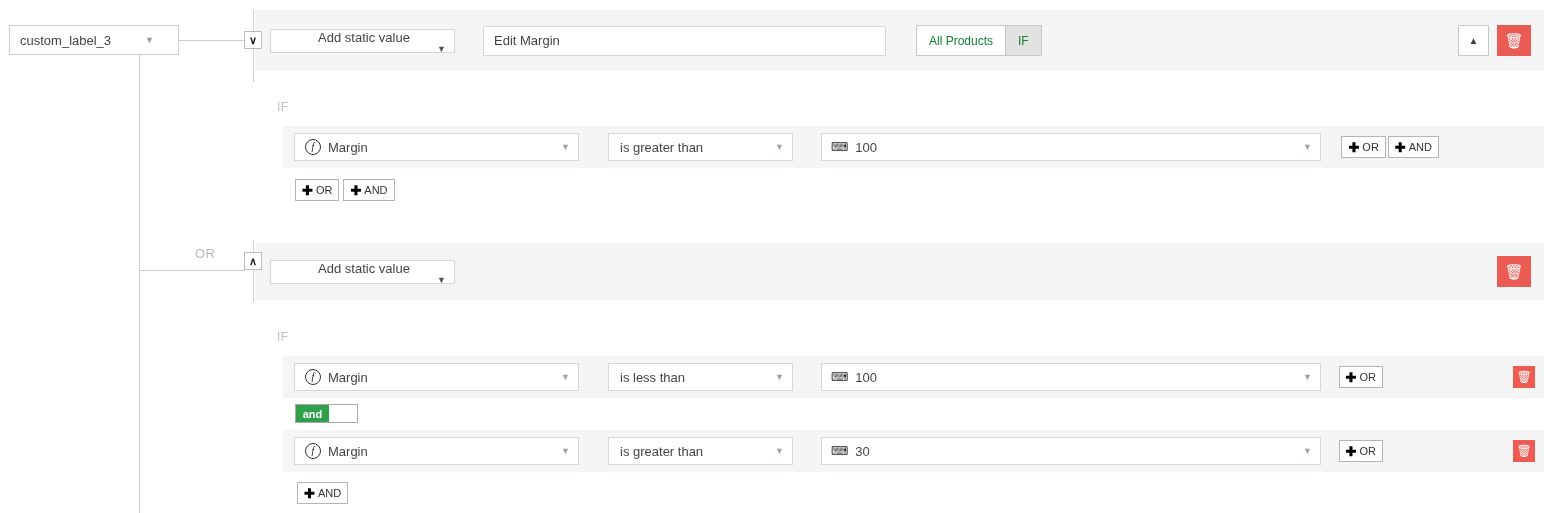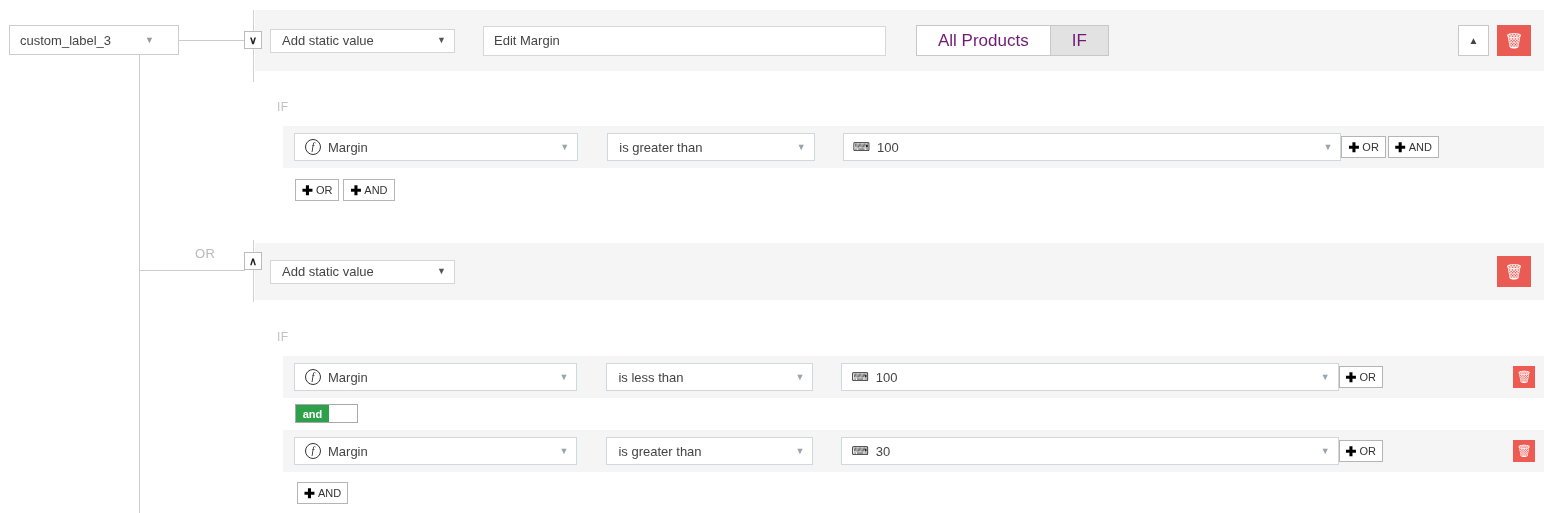--- a/index.html
+++ b/index.html
@@ -97,20 +97,21 @@
     height: 24px;
     margin-left: 15px;
     box-sizing: border-box;
     border: 1px solid #d5d5d5;
     background: #ffffff;
     display: flex;
     align-items: center;
     padding: 0 8px 0 11px;
     font-size: 13px;
     color: #444444;
+    flex-direction: column;
   }
   .sel-static .caret {
     margin-left: auto;
     color: #555555;
     font-size: 9px;
     line-height: 1;
   }
 
   .value-input {
     width: 403px;
@@ -131,23 +132,23 @@
     margin-left: 30px;
     height: 31px;
   }
   .seg {
     box-sizing: border-box;
     border: 1px solid #c8c8c8;
     background: #ffffff;
     display: flex;
     align-items: center;
     justify-content: center;
-    padding: 0 21px;
-    font-size: 17px;
-    color: #701a75;
+    padding: 0 12px;
+    font-size: 12px;
+    color: #15803d;
   }
   .seg + .seg { border-left: none; }
   .seg.active { background: #e2e2e2; }
 
   .header-right {
     margin-left: auto;
     display: flex;
     align-items: center;
     margin-right: 13px;
   }
@@ -245,21 +246,21 @@
     flex: none;
   }
   .f-select .caret, .op-select .caret, .val-select .caret {
     margin-left: auto;
     color: #9aa5ab;
     font-size: 9px;
     line-height: 1;
   }
 
   .op-select {
-    width: 208px;
+    width: 185px;
     height: 28px;
     margin-left: 29px;
     box-sizing: border-box;
     border: 1px solid #cfd8dd;
     background: #ffffff;
     display: flex;
     align-items: center;
     padding: 0 8px 0 11px;
     font-size: 13px;
     color: #444444;

